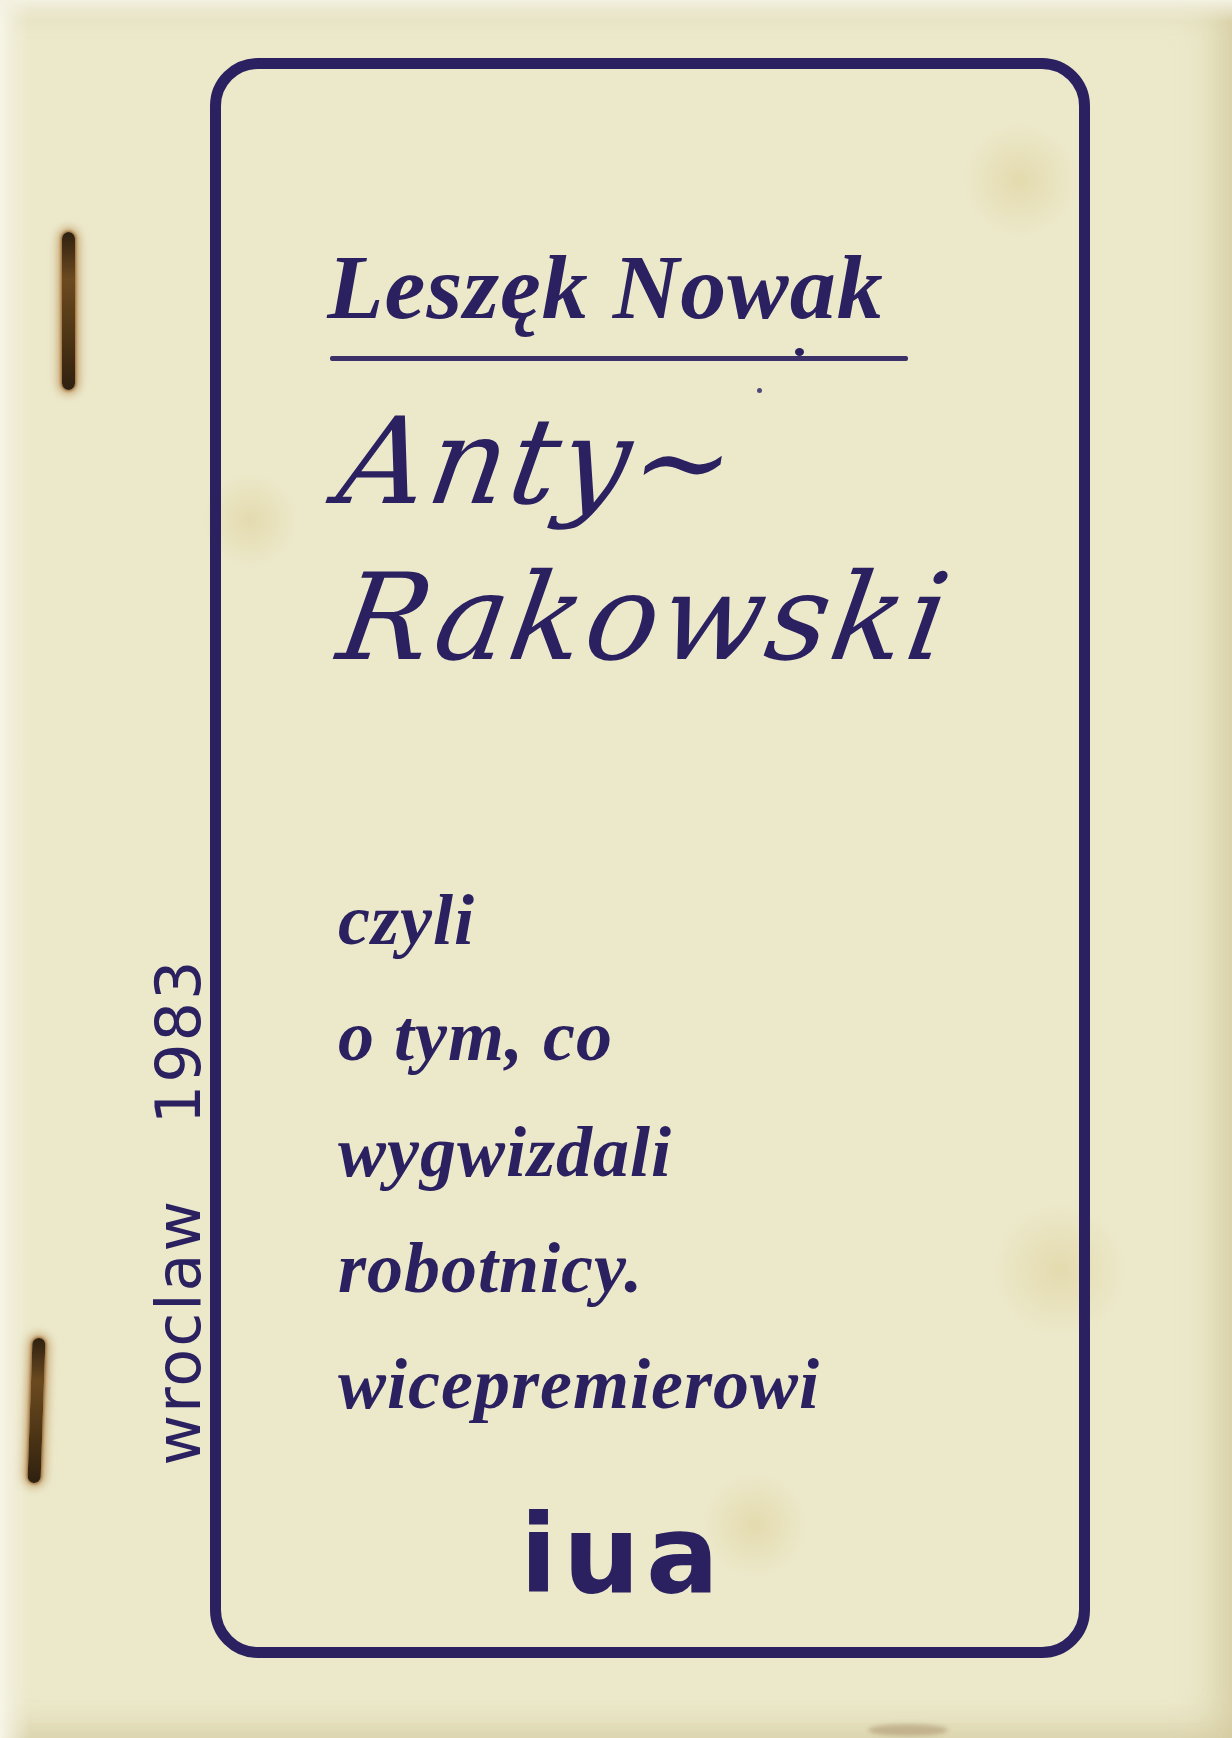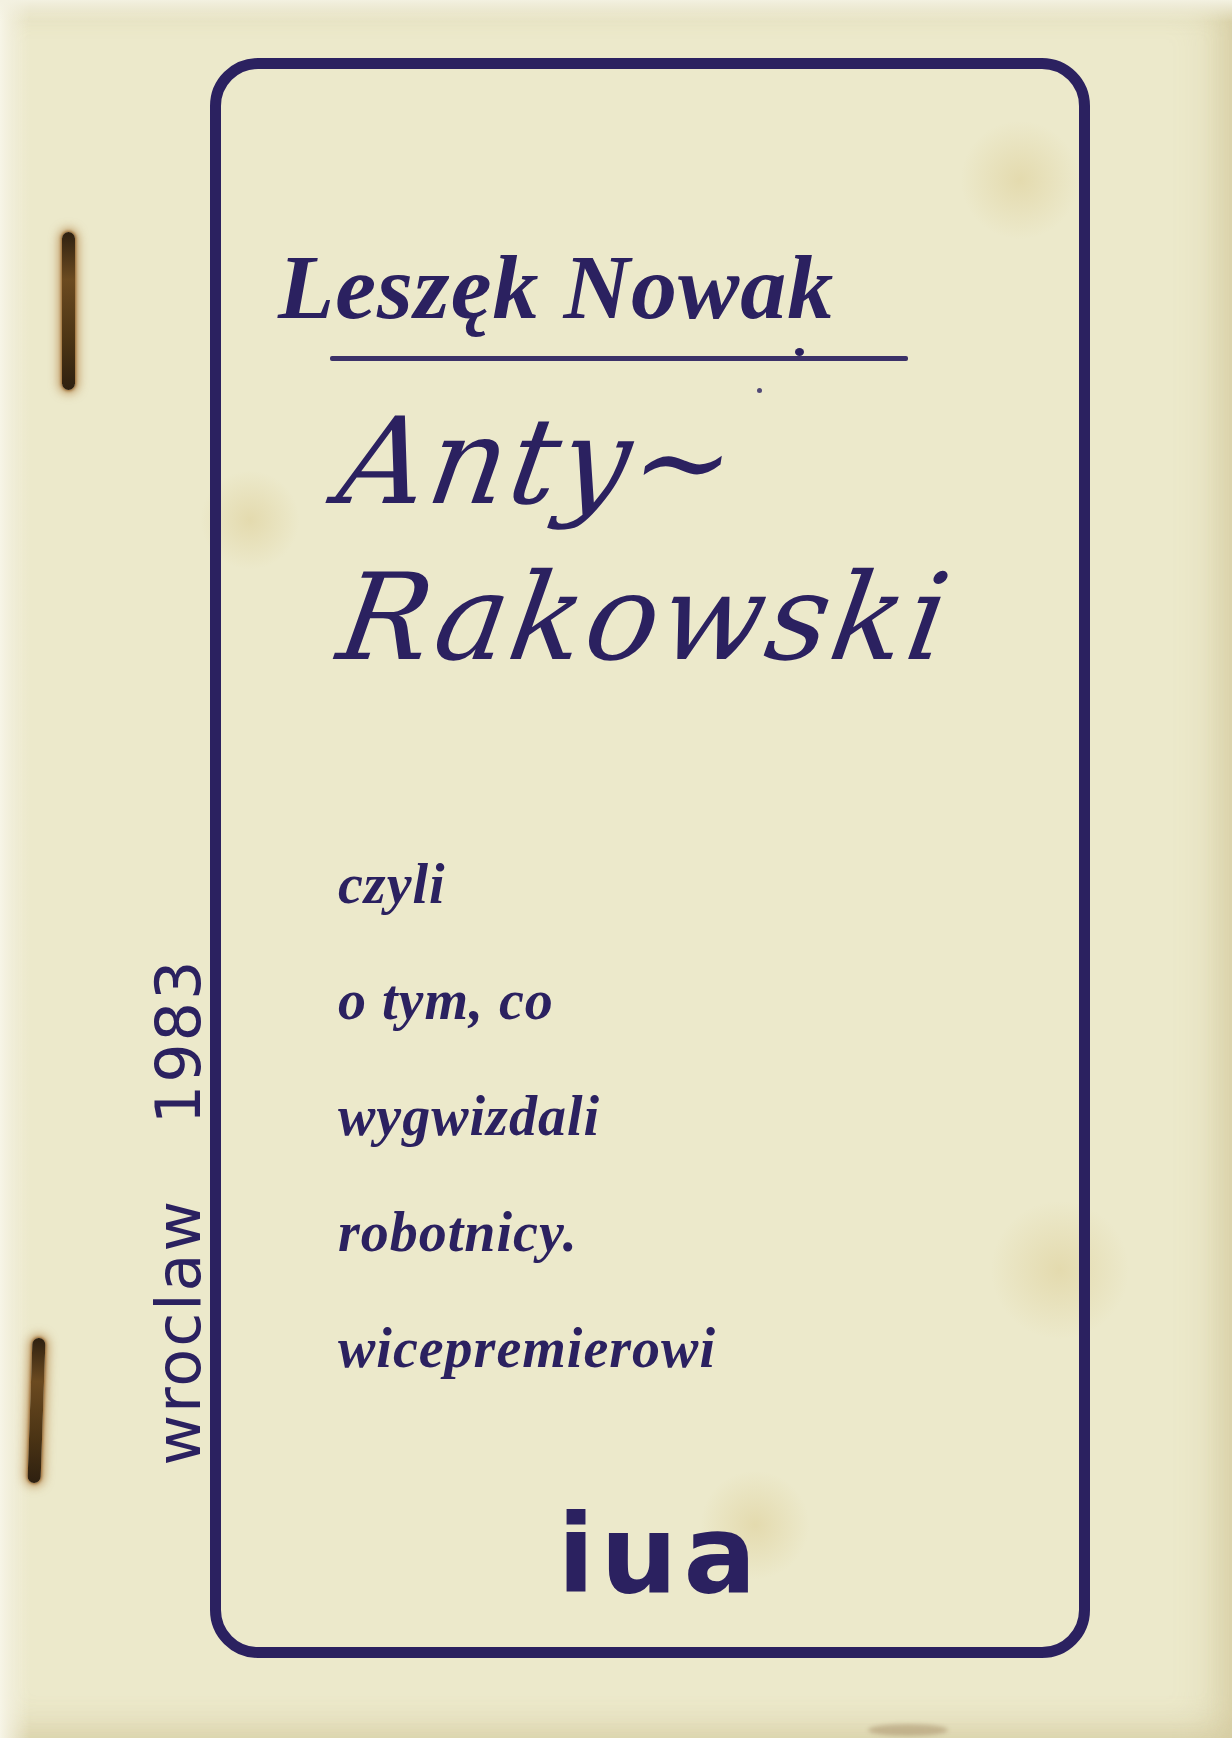--- a/index.html
+++ b/index.html
@@ -24,22 +24,22 @@
   }
   
   .frame{
     position:absolute;left:210px;top:58px;width:880px;height:1600px;
     box-sizing:border-box;
     border:11px solid #2b2160;
     border-radius:48px;
   }
   
   .author{
-    position:absolute;left:278px;top:234px;width:635px;
-    text-align:left;
+    position:absolute;left:288px;top:234px;width:635px;
+    text-align:center;
     font-size:92px;font-style:italic;font-weight:bold;
     letter-spacing:1px;
     color:#2b2160;
     white-space:nowrap;
   }
   .author-rule{
     position:absolute;left:330px;top:356px;width:578px;height:5px;
     background:#2b2160;opacity:.92;border-radius:2px;
   }
   
@@ -50,42 +50,42 @@
     color:#2b2160;
     transform:skewX(-9deg);
     transform-origin:left bottom;
     letter-spacing:3px;
     white-space:nowrap;
   }
   .script1{top:392px;font-size:120px;}
   .script2{top:548px;font-size:120px;}
   
   .subtitle{
-    position:absolute;left:338px;top:826px;
-    font-size:56px;font-style:italic;font-weight:bold;
+    position:absolute;left:338px;top:862px;
+    font-size:72px;font-style:italic;font-weight:bold;
     line-height:116px;
     color:#2b2160;
     letter-spacing:1px;
     white-space:nowrap;
   }
   
   .imprint{
     position:absolute;left:178px;top:1212px;
     transform:translate(-50%,-50%) rotate(-90deg);
     font-family:"DejaVu Sans", sans-serif;
     font-size:62px;font-weight:500;
     color:#2b2160;
     word-spacing:0.85em;
     letter-spacing:2px;
     white-space:nowrap;
   }
   
   .logo{
     position:absolute;left:520px;top:1492px;width:280px;
-    text-align:center;
+    text-align:left;
     font-family:"DejaVu Sans", sans-serif;
     font-size:108px;font-weight:800;
     letter-spacing:6px;
     color:#2b2160;
     white-space:nowrap;
   }
   
   .staple{
     position:absolute;width:13px;border-radius:7px;
     background:linear-gradient(to bottom,#2e2010,#6b4a20 30%,#4a3314 70%,#2e2010);

